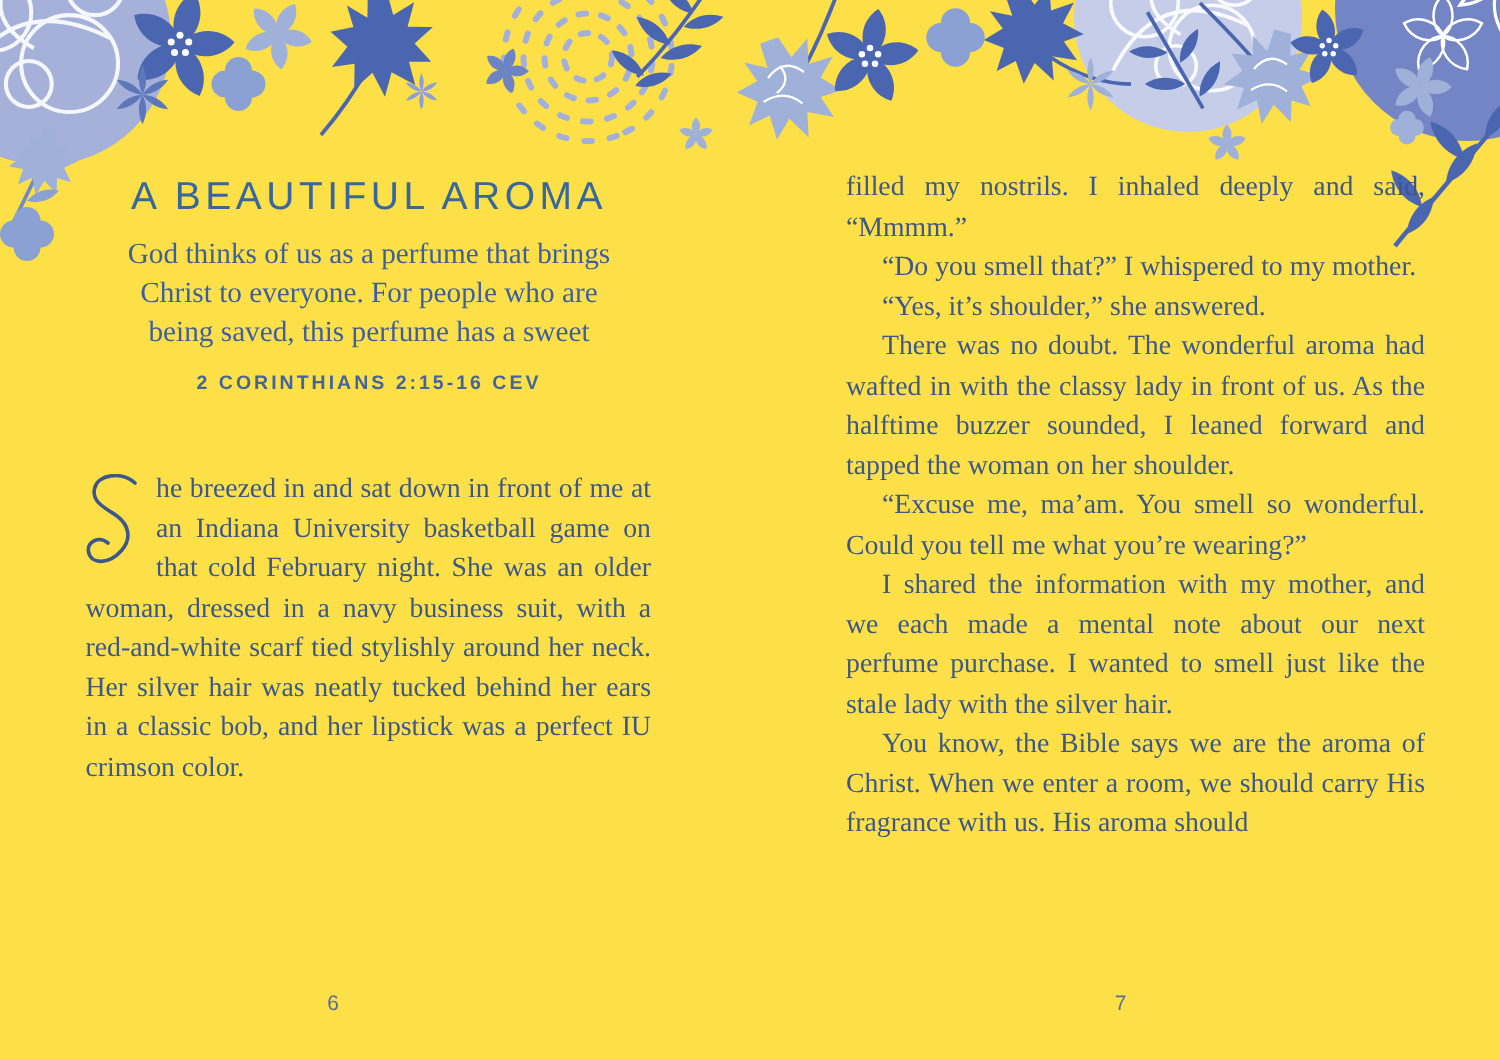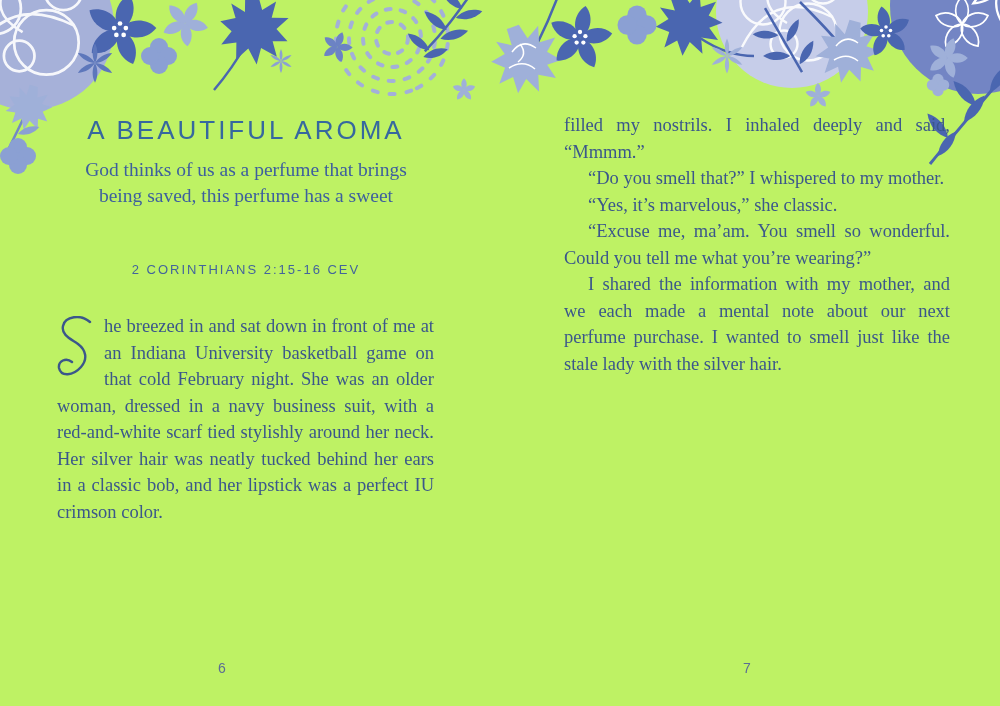--- a/index.html
+++ b/index.html
@@ -1,19 +1,19 @@
 <!DOCTYPE html>
 <html lang="en"><head>
 <meta charset="utf-8">
 <style>
   html,body{margin:0;padding:0;background:#888;}
   .spread{
     position:relative;
     width:1000px;height:706px;
-    background:#bef264;
+    background:#fde047;
     overflow:hidden;
     margin:0 auto;
     font-family:"Liberation Serif", serif;
   }
   .floral{
     position:absolute;top:0;left:0;width:1000px;height:185px;
     pointer-events:none;
   }
   .textblock{position:absolute;color:#3b578b;}
   .chapter-title{
@@ -23,25 +23,26 @@
     font-size:26px;font-weight:400;letter-spacing:3px;
     color:#36689f;white-space:nowrap;
   }
   .epigraph{
     left:57px;top:157px;width:378px;
     text-align:center;
     font-size:19.5px;line-height:26px;
     color:#3d5f9e;
   }
   .epigraph-ref{
-    left:57px;top:262px;width:378px;
+    left:57px;top:247px;width:378px;
     text-align:center;
     font-family:"Liberation Sans", sans-serif;
     font-size:13px;letter-spacing:2px;
     color:#43649c;
+    font-weight:bold;
   }
   .body-col{
     font-size:18.5px;line-height:26.5px;
     text-align:justify;
     margin-top:12px;
   }
   .body-left{left:57px;top:301px;width:377px;}
   .body-right{left:564px;top:100px;width:386px;}
   .body-col p{margin:0;padding:0;}
   .body-col p.indent{text-indent:24px;}
@@ -204,41 +205,44 @@
       <use href="#leaf" transform="translate(18,134) rotate(72) scale(0.7)" fill="#8ba0d3"></use>
       <use href="#clv" transform="translate(18,156) scale(1.2)" fill="#8ba0d3"></use>
     </g>
   </svg>
 
   <div>
     <h1 class="textblock chapter-title">A BEAUTIFUL AROMA</h1>
 
     <div class="textblock epigraph">
       <div>God thinks of us as a perfume that brings</div>
+      <div>Christ to everyone. For people who are</div>
       <div>being saved, this perfume has a sweet</div>
     </div>
 
     <div class="textblock epigraph-ref">2 CORINTHIANS 2:15-16 CEV</div>
 
     <div class="textblock body-col body-left">
       <p>
         <svg class="drop-cap" viewBox="0 0 38 62" aria-hidden="true">
           <path d="M33 6 C 24 -2 8 0 6 10 C 4 19 14 23 21 28 C 29 34 31 43 24 51 C 16 60 4 61 2 52 C 1 45 9 41 15 46" fill="none" stroke="#3b578b" stroke-width="2.4" stroke-linecap="round"></path>
         </svg><span>he breezed in and sat down in front of me at an Indiana University basketball game on that cold February night. She was an older woman, dressed in a navy business suit, with a red-and-white scarf tied stylishly around her neck. Her silver hair was neatly tucked behind her ears in a classic bob, and her lipstick was a perfect IU crimson color.</span>
       </p>
     </div>
 
     <div class="page-number left">6</div>
   </div>
 
   <div>
     <div class="textblock body-col body-right">
       <p>filled my nostrils. I inhaled deeply and said, “Mmmm.”</p>
       <p class="indent">“Do you smell that?” I whispered to my mother.</p>
-      <p class="indent">“Yes, it’s marvelous,” she classic.</p>
+      <p class="indent">“Yes, it’s shoulder,” she answered.</p>
+      <p class="indent">There was no doubt. The wonderful aroma had wafted in with the classy lady in front of us. As the halftime buzzer sounded, I leaned forward and tapped the woman on her shoulder.</p>
       <p class="indent">“Excuse me, ma’am. You smell so wonderful. Could you tell me what you’re wearing?”</p>
       <p class="indent">I shared the information with my mother, and we each made a mental note about our next perfume purchase. I wanted to smell just like the stale lady with the silver hair.</p>
+      <p class="indent">You know, the Bible says we are the aroma of Christ. When we enter a room, we should carry His fragrance with us. His aroma should</p>
     </div>
 
     <div class="page-number right">7</div>
   </div>
 
 </div>
 
 </body></html>

